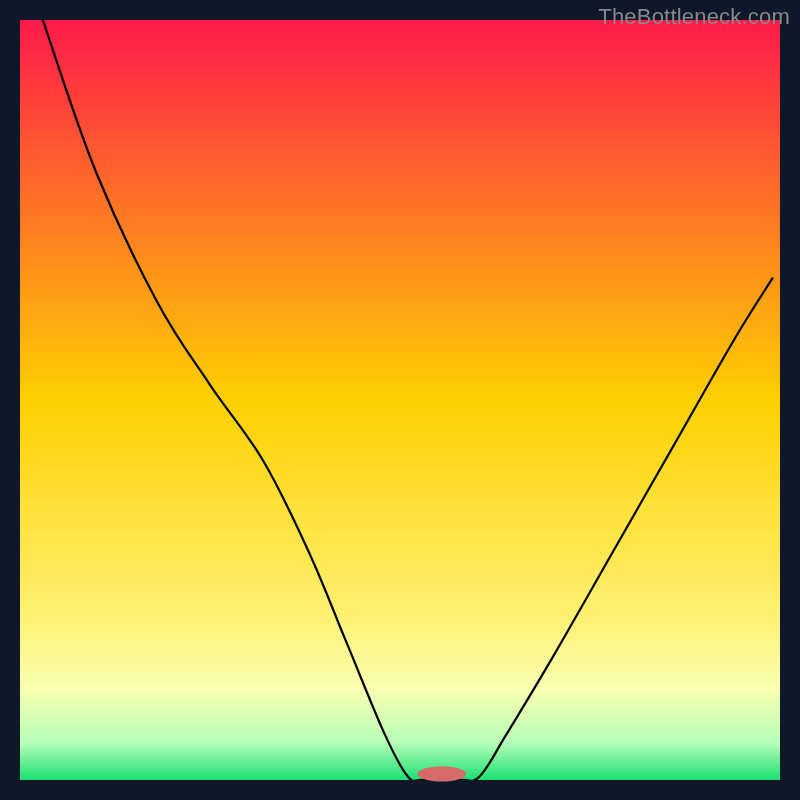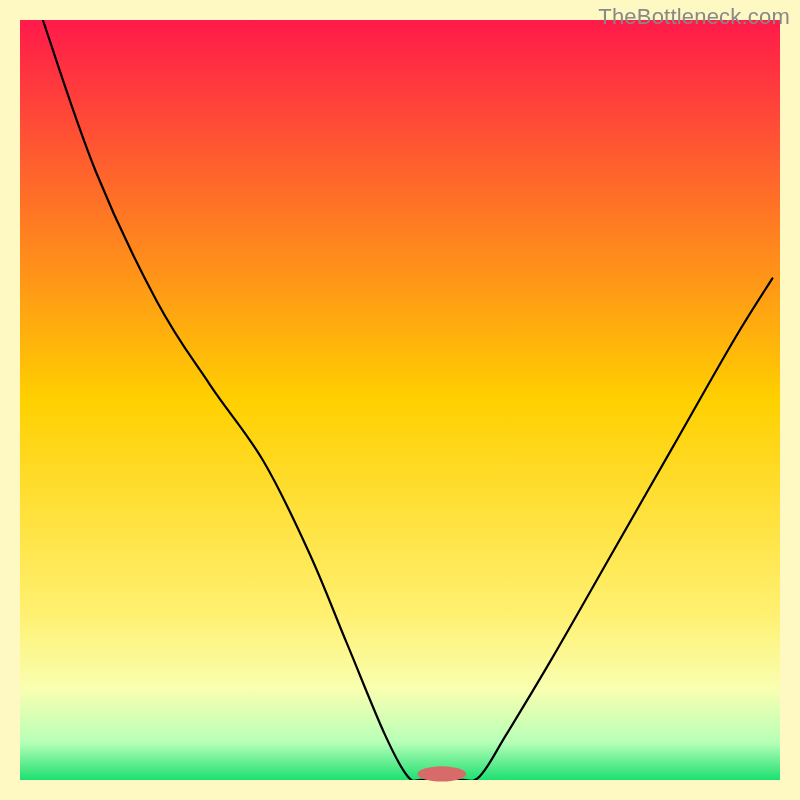--- a/index.html
+++ b/index.html
@@ -8,21 +8,21 @@
     width: 800px;
     height: 800px;
     background: #000;
     font-family: Arial, Helvetica, sans-serif;
     overflow: hidden;
   }
   .container {
     position: relative;
     width: 800px;
     height: 800px;
-    background: #fef9c3;
+    background: #0f172a;
   }
   .watermark {
     position: absolute;
     top: 4px;
     right: 10px;
     color: #888;
     font-size: 22px;
     font-weight: 500;
     letter-spacing: 0.2px;
     z-index: 10;

